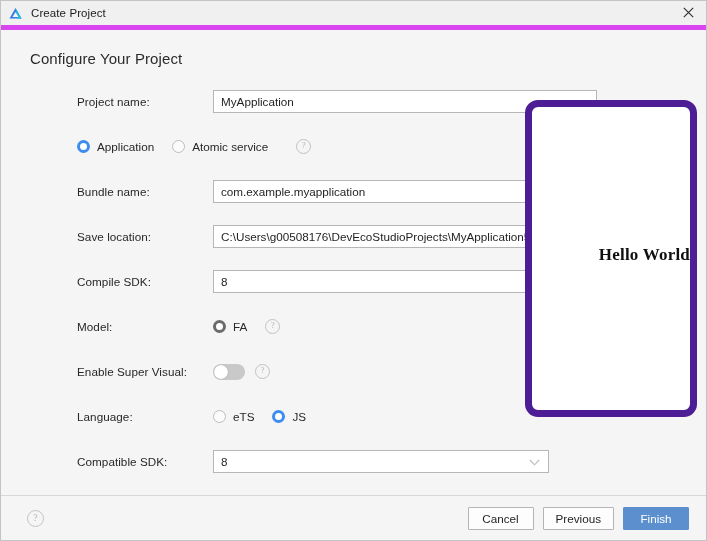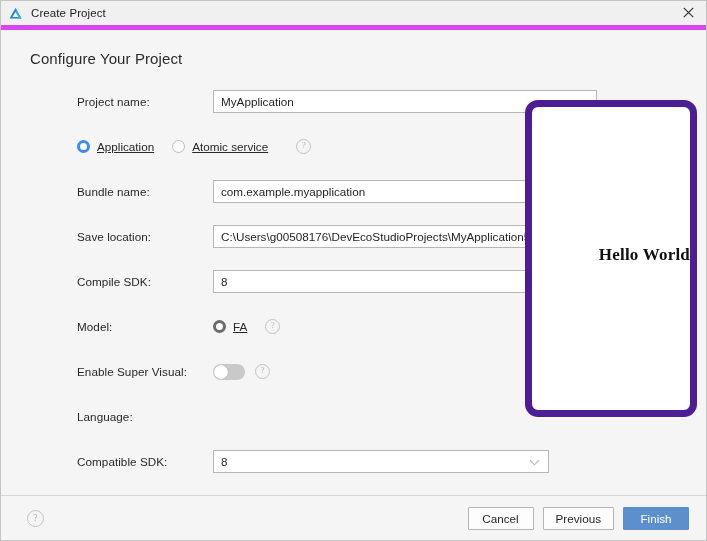--- a/index.html
+++ b/index.html
@@ -164,21 +164,20 @@
     background: #ffffff;
   }
   .radio.on-grey {
     border: 3.6px solid #6b6b6b;
     background: #ffffff;
   }
   .radio-label {
     font-size: 11.7px;
     color: #282828;
     margin-left: 7px;
-    text-decoration: underline;
   }
 
   
   .check-item { display: flex; align-items: center; margin-right: 22px; }
   .checkbox {
     width: 14px;
     height: 14px;
     box-sizing: border-box;
     border-radius: 2px;
     background: #3d8cf0;
@@ -402,20 +401,32 @@
         <div class="control">
           <span class="toggle">
             <span class="knob"></span>
           </span>
           <span class="help">?</span>
         </div>
       </div>
 
       <div class="row">
         <div class="label">Language:</div>
+        <div class="control">
+          <div class="radio-group">
+            <div class="radio-item">
+              <span class="radio off"></span>
+              <span class="radio-label">eTS</span>
+            </div>
+            <div class="radio-item">
+              <span class="radio on"></span>
+              <span class="radio-label">JS</span>
+            </div>
+          </div>
+        </div>
       </div>
 
       <div class="row">
         <div class="label">Compatible SDK:</div>
         <div class="control">
           <div class="combobox">
             <span class="value">8</span>
             <span class="chev">
               <svg width="11" height="7" viewBox="0 0 11 7" xmlns="http://www.w3.org/2000/svg">
                 <path d="M0.8 1 L5.5 5.8 L10.2 1" stroke="#bcbcbc" stroke-width="1.1" fill="none"></path>

